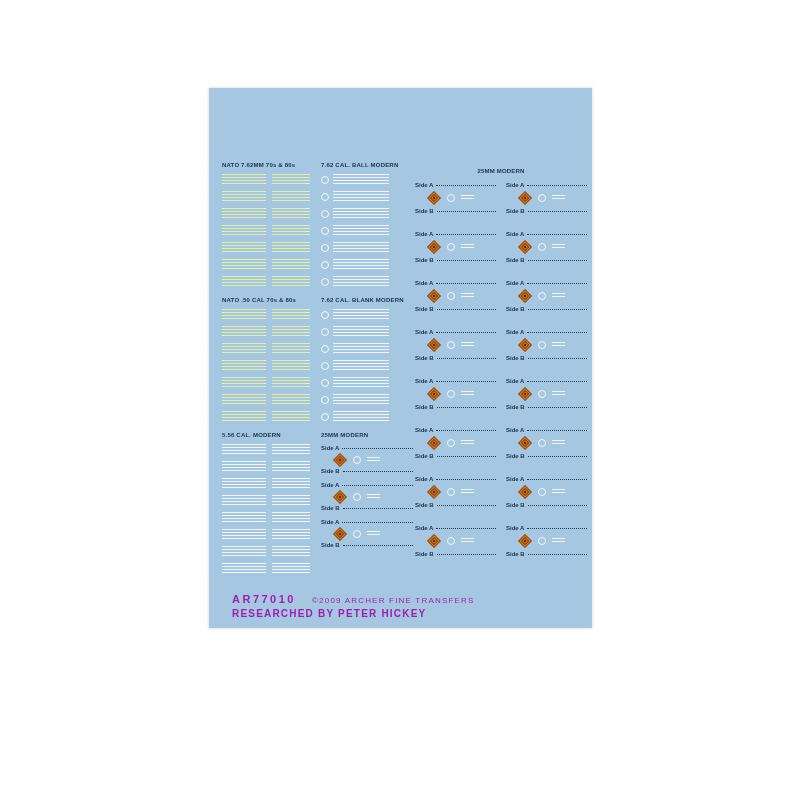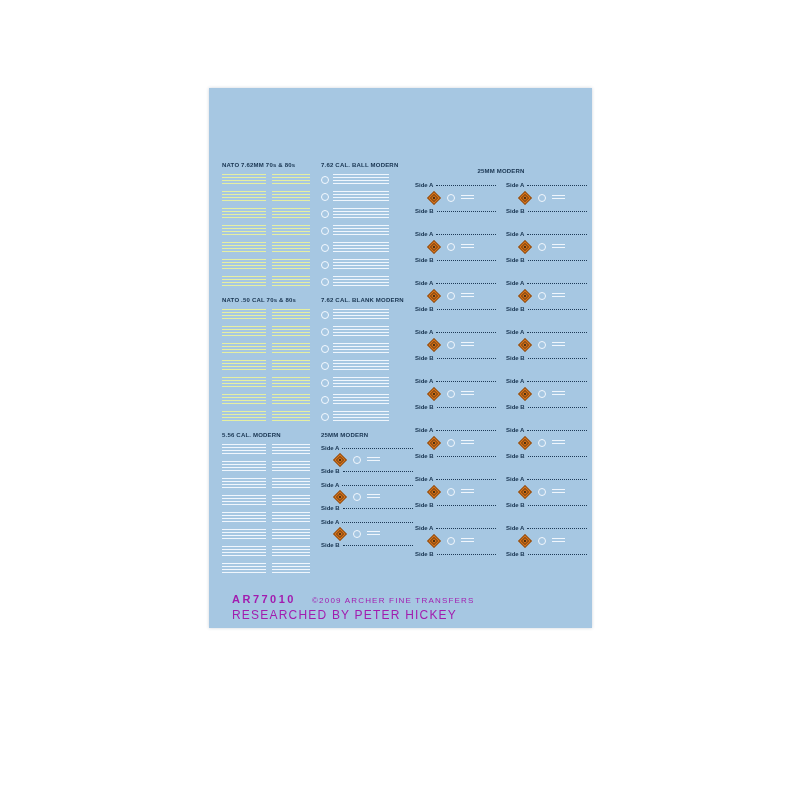--- a/index.html
+++ b/index.html
@@ -58,21 +58,21 @@
   .diamond::before{content:"";position:absolute;inset:2px;border:1px solid rgba(58,39,16,.6);}
   .diamond::after{content:"";position:absolute;left:4px;top:4px;width:2px;height:2px;background:#3a2710;}
   .hz-circle{width:6px;height:6px;border:1px solid #f2f7fd;border-radius:50%;flex:0 0 auto;}
   .mini{width:13px;height:6px;background:repeating-linear-gradient(to bottom,var(--ink) 0 1px,transparent 1px 3px);}
 
   
   .footer{position:absolute;left:13px;top:505px;color:#a21caf;margin-left:10px;}
   .fl1{display:flex;align-items:baseline;gap:16px;}
   .code{font-size:11px;font-weight:bold;letter-spacing:2.5px;}
   .copy{font-size:8px;font-weight:normal;letter-spacing:1.2px;}
-  .credit{font-size:12px;font-weight:normal;letter-spacing:1.2px;margin-top:3px;}
+  .credit{font-size:10px;font-weight:bold;letter-spacing:1.2px;margin-top:3px;}
 </style>
 </head>
 <body>
 
 <div class="sheet">
 
   <div class="col col-left">
     <div class="sec-title t1">NATO 7.62MM 70s &amp; 80s</div>
     <div class="yellow" data-gen="pairs">
         <div class="pair-row">

